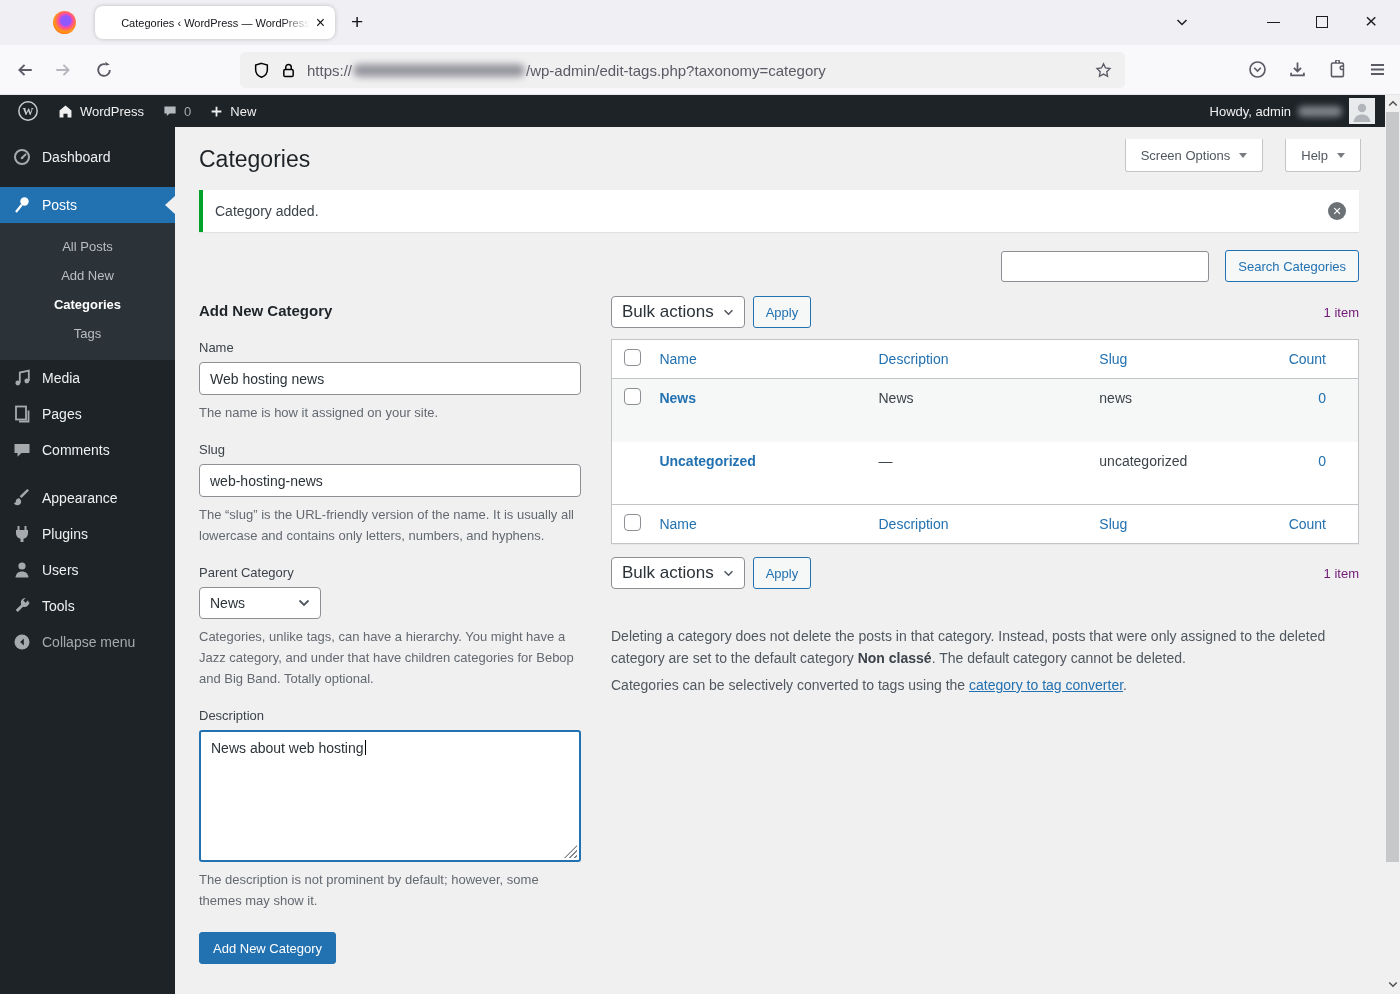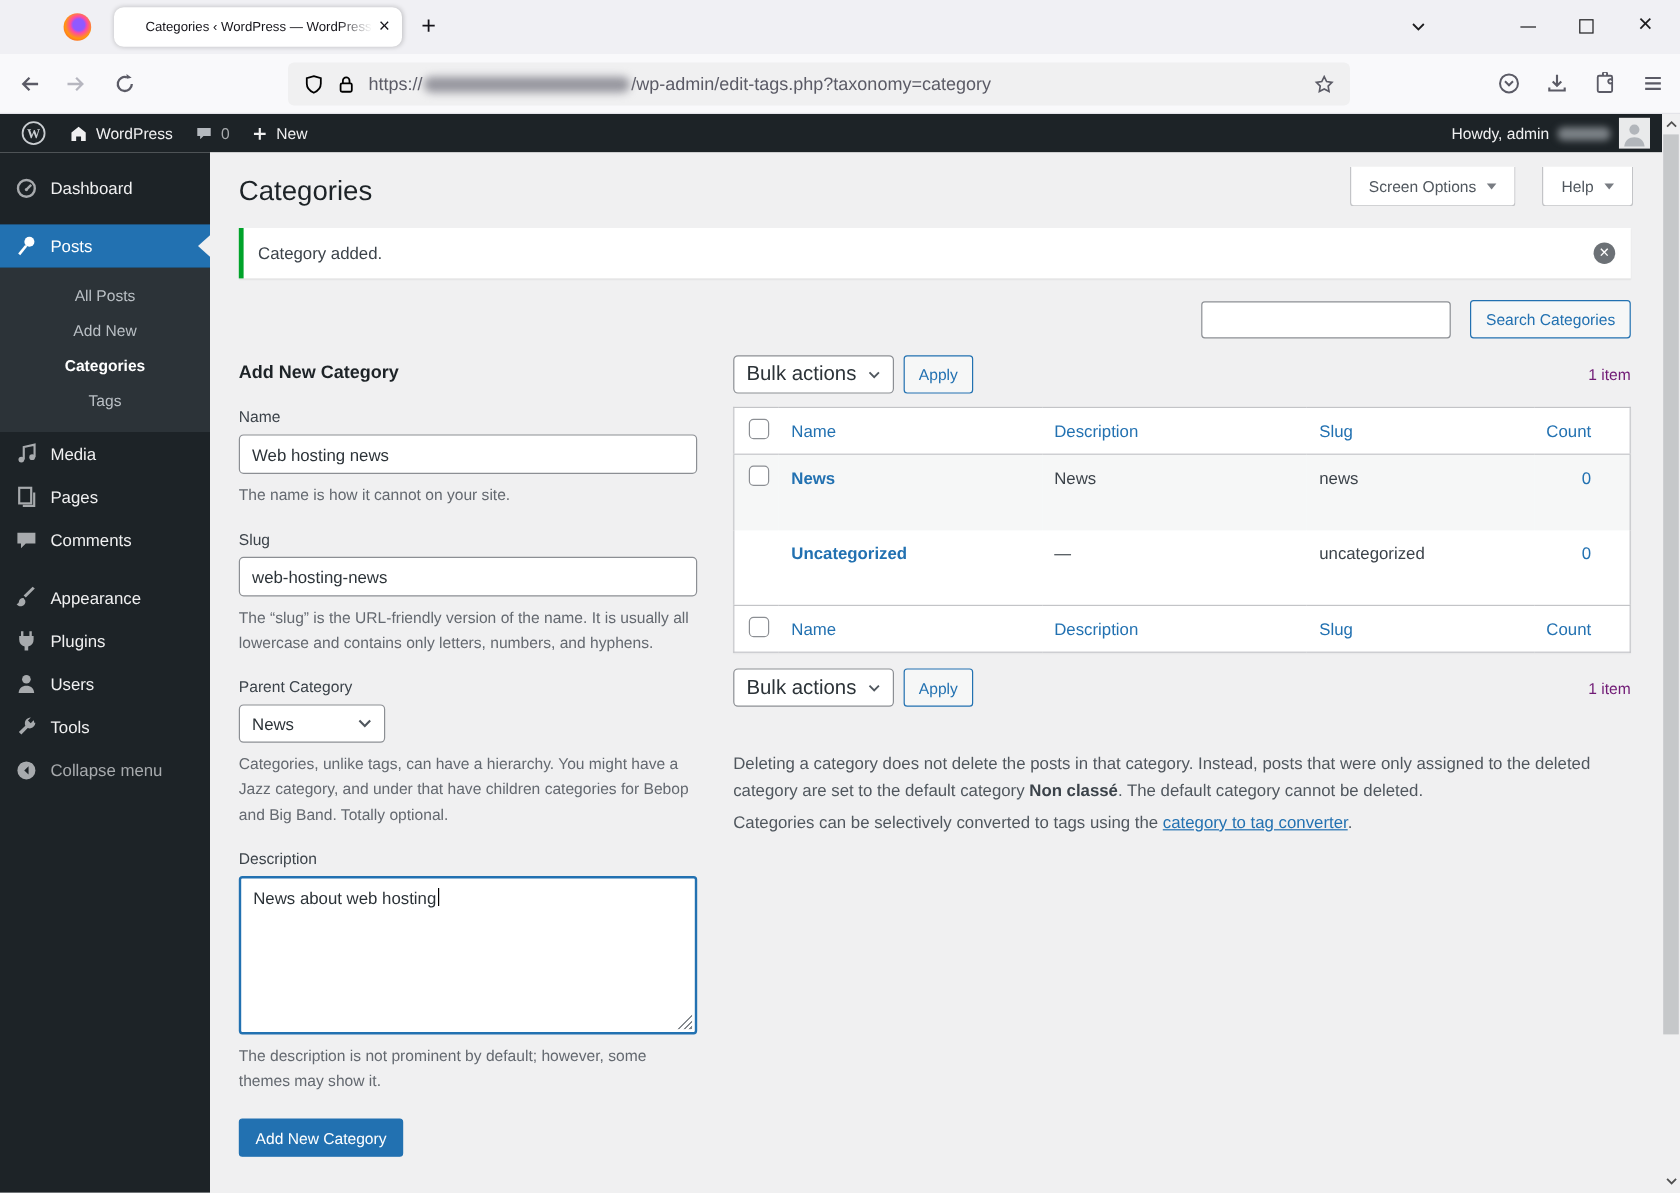--- a/index.html
+++ b/index.html
@@ -392,21 +392,21 @@
     <button class="btn-secondary">Search Categories</button>
   </div>
 
   <div class="columns">
 
     <div class="col-left">
       <div class="form-heading">Add New Category</div>
 
       <label class="field-label">Name</label>
       <input class="text-input" value="Web hosting news" style="">
-      <div class="help">The name is how it cannot on your site.</div>
+      <div class="help">The name is how it assigned on your site.</div>
 
       <label class="field-label">Slug</label>
       <input class="text-input" value="web-hosting-news" style="">
       <div class="help">The “slug” is the URL-friendly version of the name. It is usually all lowercase and contains only letters, numbers, and hyphens.</div>
 
       <label class="field-label">Parent Category</label>
       <div class="fake-select">
         <span>News</span>
         <span class="sel-chev">
           <svg width="12" height="8" viewBox="0 0 12 8">

